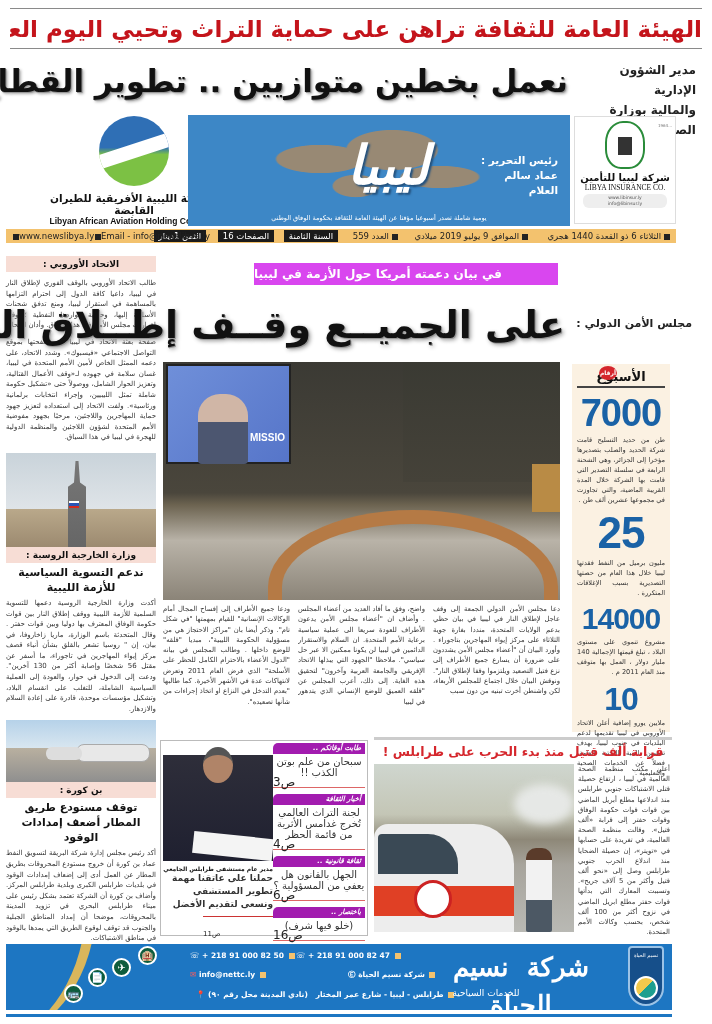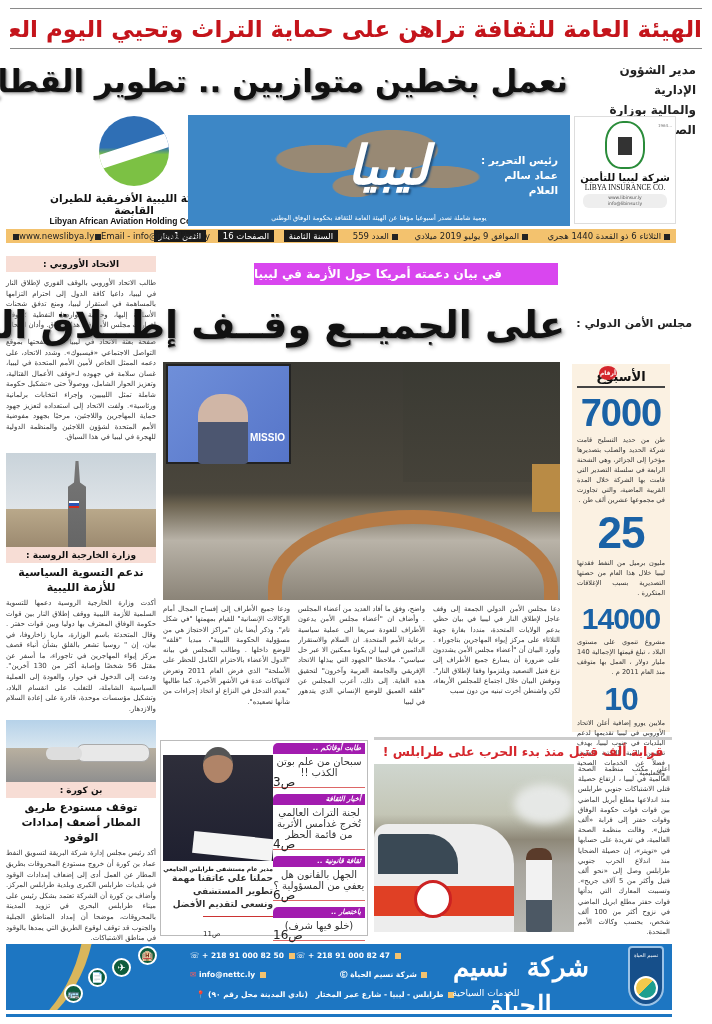--- a/index.html
+++ b/index.html
@@ -303,21 +303,21 @@
 <div class="abs ad">
   <div class="gold"></div>
   <div class="icon-circle" style="left:58px; top:40px;">🚌</div>
   <div class="icon-circle" style="left:82px; top:24px;">📄</div>
   <div class="icon-circle" style="left:106px; top:14px;">✈</div>
   <div class="icon-circle" style="left:132px; top:2px;">🏨</div>
 
   <div class="contact" style="left:184px; top:7px; direction:ltr;">☏ <span>+ 218 91 000 82 50</span> <span class="sq"></span></div>
   <div class="contact" style="left:290px; top:7px; direction:ltr;">☏ <span>+ 218 91 000 82 47</span> <span class="sq"></span></div>
   <div class="contact" style="left:184px; top:26px; direction:ltr;"><span style="color:#ff5b5b;">✉</span> <span>info@nettc.ly</span> <span class="sq"></span></div>
-  <div class="contact" style="left:294px; top:26px;padding-left:40px;"><span class="sq"></span> <span>شركة نسيم الحياة</span> <span>Ⓔ</span></div>
+  <div class="contact" style="left:302px; top:26px;padding-left:40px;"><span class="sq"></span> <span>شركة نسيم الحياة</span> <span>Ⓔ</span></div>
   <div class="contact" style="left:190px; top:46px;"><span class="sq"></span> <span>طرابلس - ليبيا - شارع عمر المختار</span>&nbsp;&nbsp;&nbsp;<span>(نادي المدينة محل رقم ٩٠)</span> <span>📍</span></div>
 
   <div class="brand"><span>شركة</span>&nbsp;&nbsp;<span>نسيم الحياة</span></div>
   <div class="brand-sub">للخدمات السياحية</div>
   <div class="shield">
     <div class="t">نسيم الحياة</div>
     <div class="seal"></div>
   </div>
 </div>
 <div class="abs ad-bottom-rule"></div>

